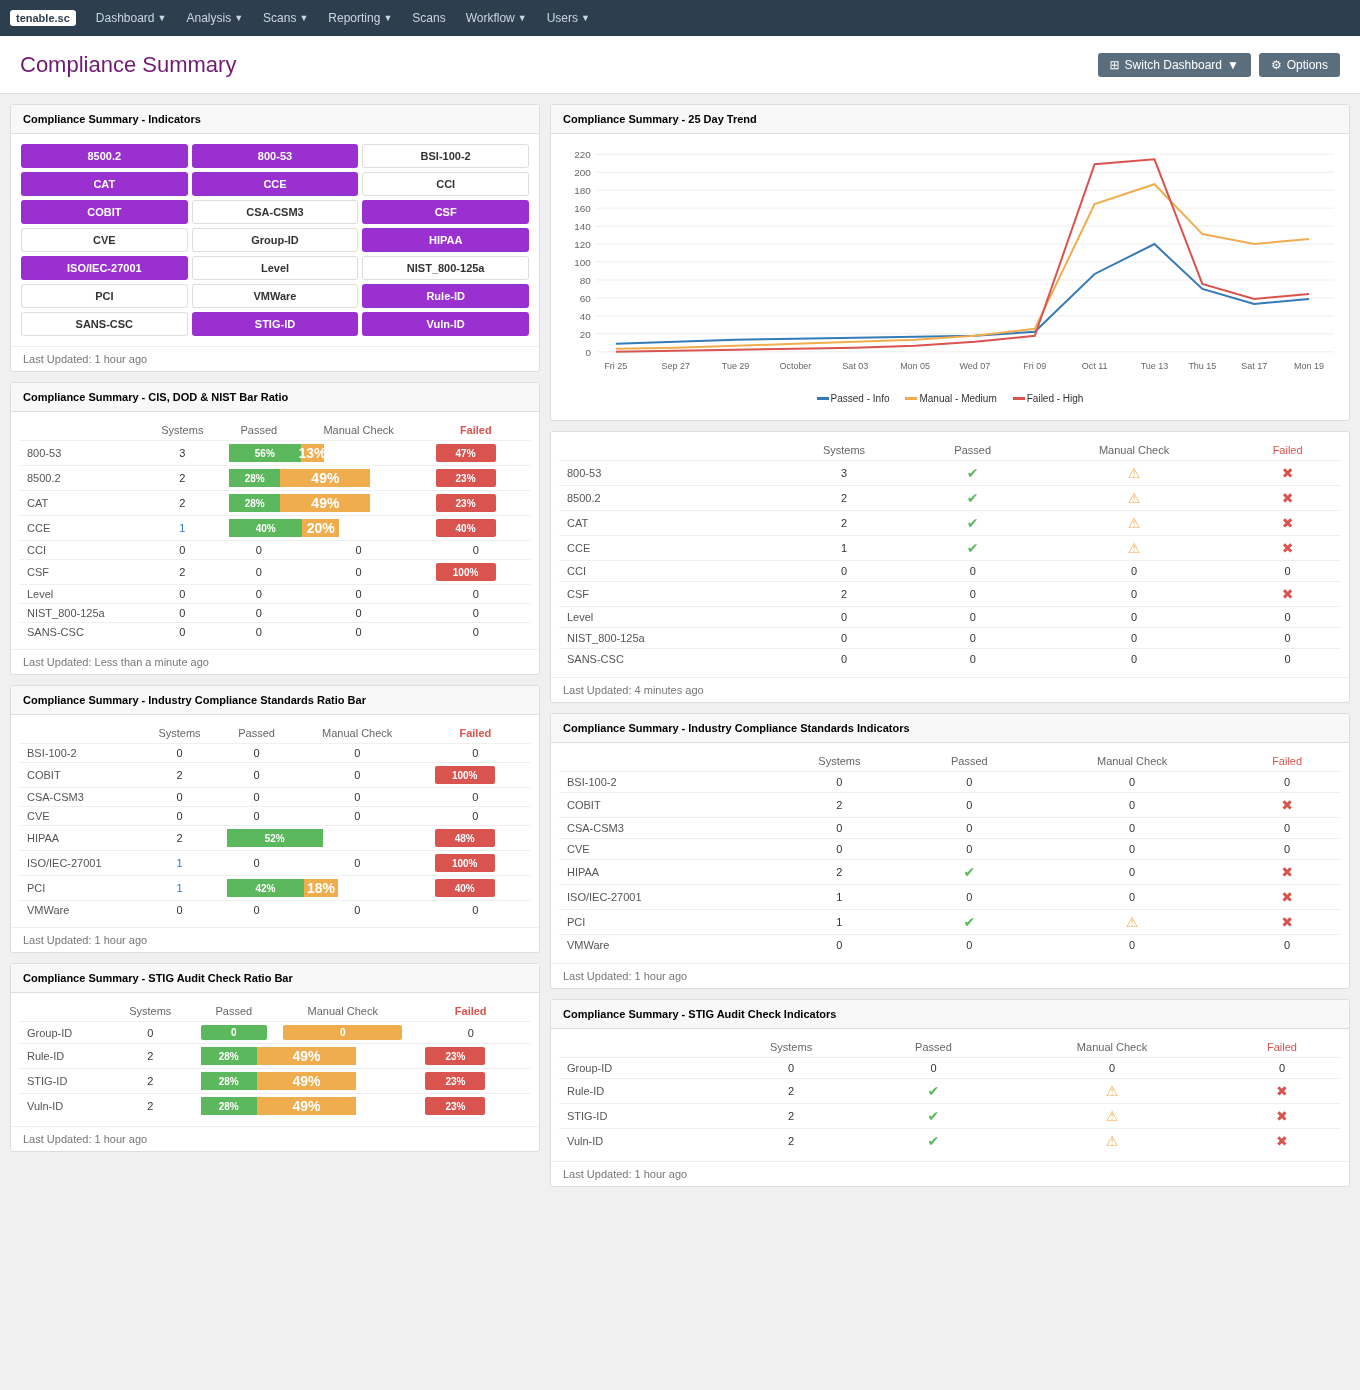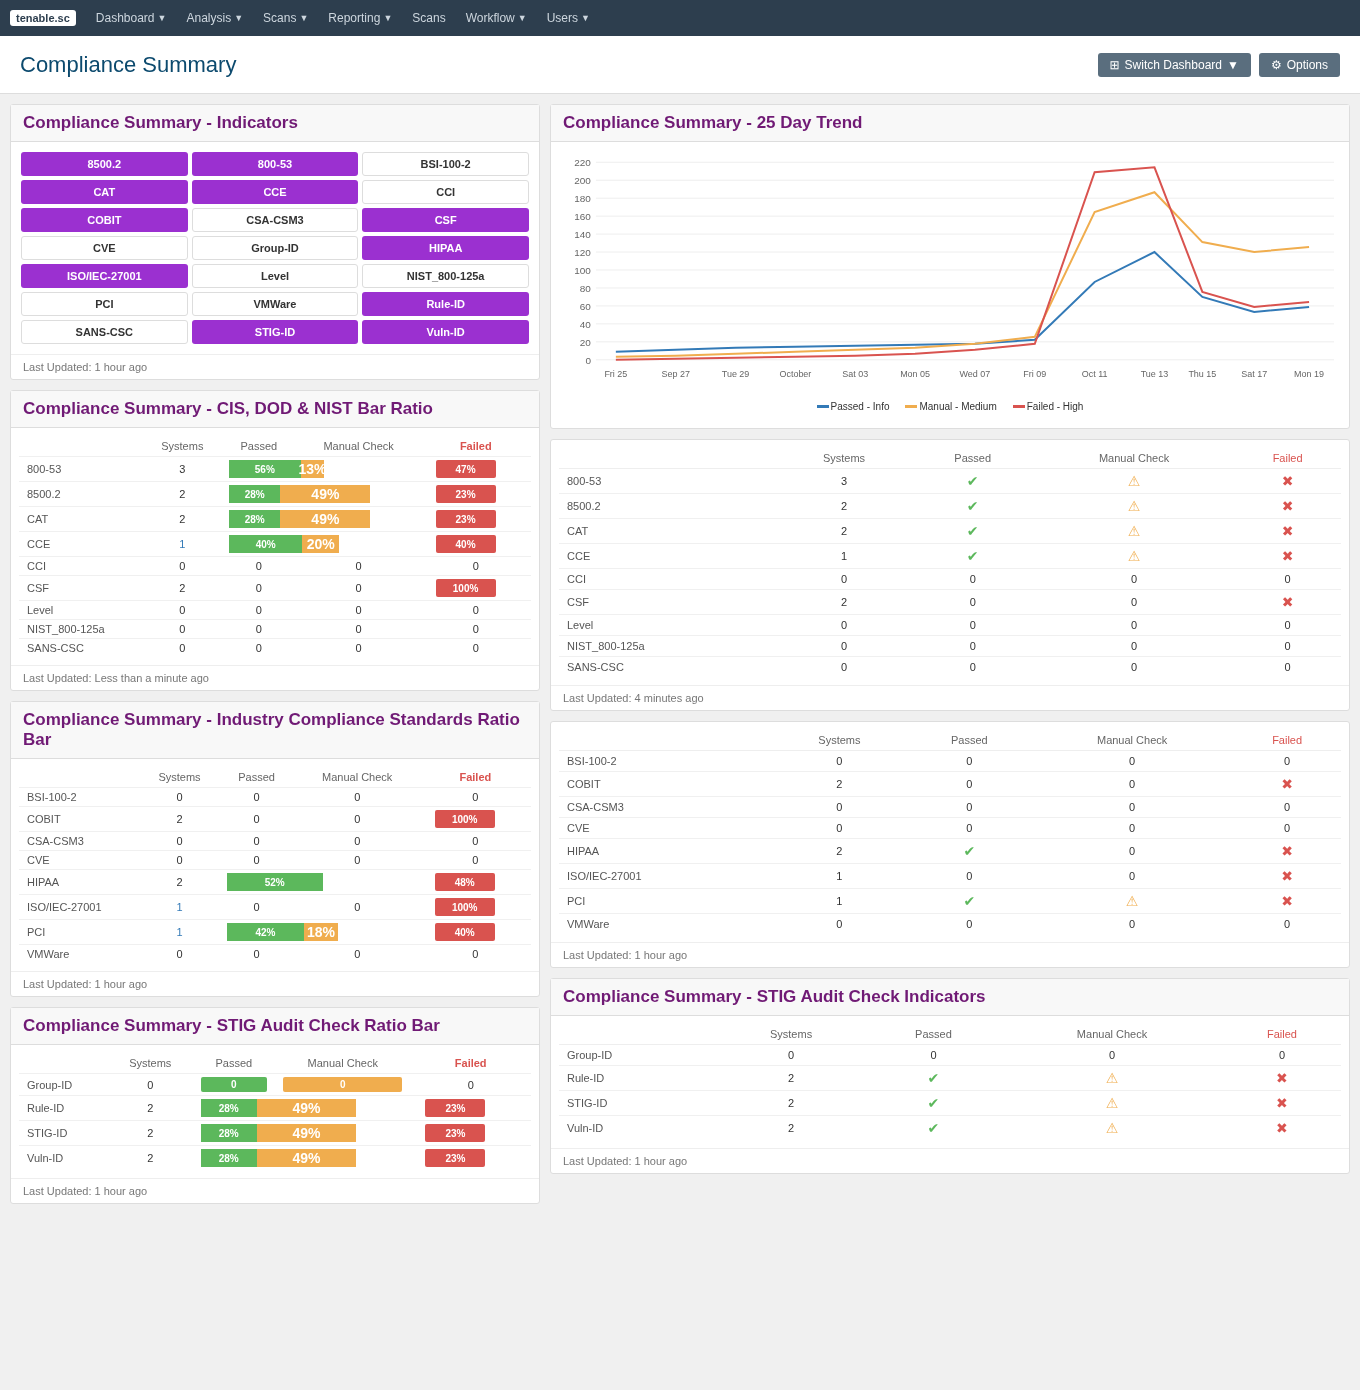--- a/index.html
+++ b/index.html
@@ -41,21 +41,21 @@
       border-bottom: 1px solid #ddd;
       padding: 12px 20px;
       display: flex;
       align-items: center;
       justify-content: space-between;
       height: 58px;
     }
     .page-title {
       font-size: 22px;
       font-weight: 300;
-      color: #0c4a6e;
+      color: #701a75;
     }
     .header-buttons { display: flex; gap: 8px; }
     .btn-switch {
       background: #5a6e7e;
       color: white;
       border: none;
       padding: 5px 12px;
       border-radius: 3px;
       cursor: pointer;
       font-size: 12px;
@@ -88,23 +88,23 @@
     
     .card {
       background: white;
       border: 1px solid #ddd;
       border-radius: 3px;
     }
     .card-header {
       background: #f8f8f8;
       border-bottom: 1px solid #ddd;
       padding: 8px 12px;
-      font-size: 17px;
+      font-size: 11px;
       font-weight: bold;
-      color: #701a75;
+      color: #000000;
     }
     .card-body { padding: 10px; }
     .card-footer {
       padding: 6px 12px;
       font-size: 11px;
       color: #777;
       border-top: 1px solid #eee;
     }
 
     
@@ -671,20 +671,21 @@
                 <td>0</td>
                 <td>0</td>
             </tr>
           </tbody>
         </table>
       </div>
       <div class="card-footer">Last Updated: 4 minutes ago</div>
     </div>
 
     <div class="card">
+      <div class="card-header">Compliance Summary - Industry Compliance Standards Indicators</div>
       <div class="card-body" style="padding:8px;">
         <table class="ind-table">
           <thead>
             <tr>
               <th></th>
               <th>Systems</th>
               <th>Passed</th>
               <th>Manual Check</th>
               <th style="color:#d9534f">Failed</th>
             </tr>

